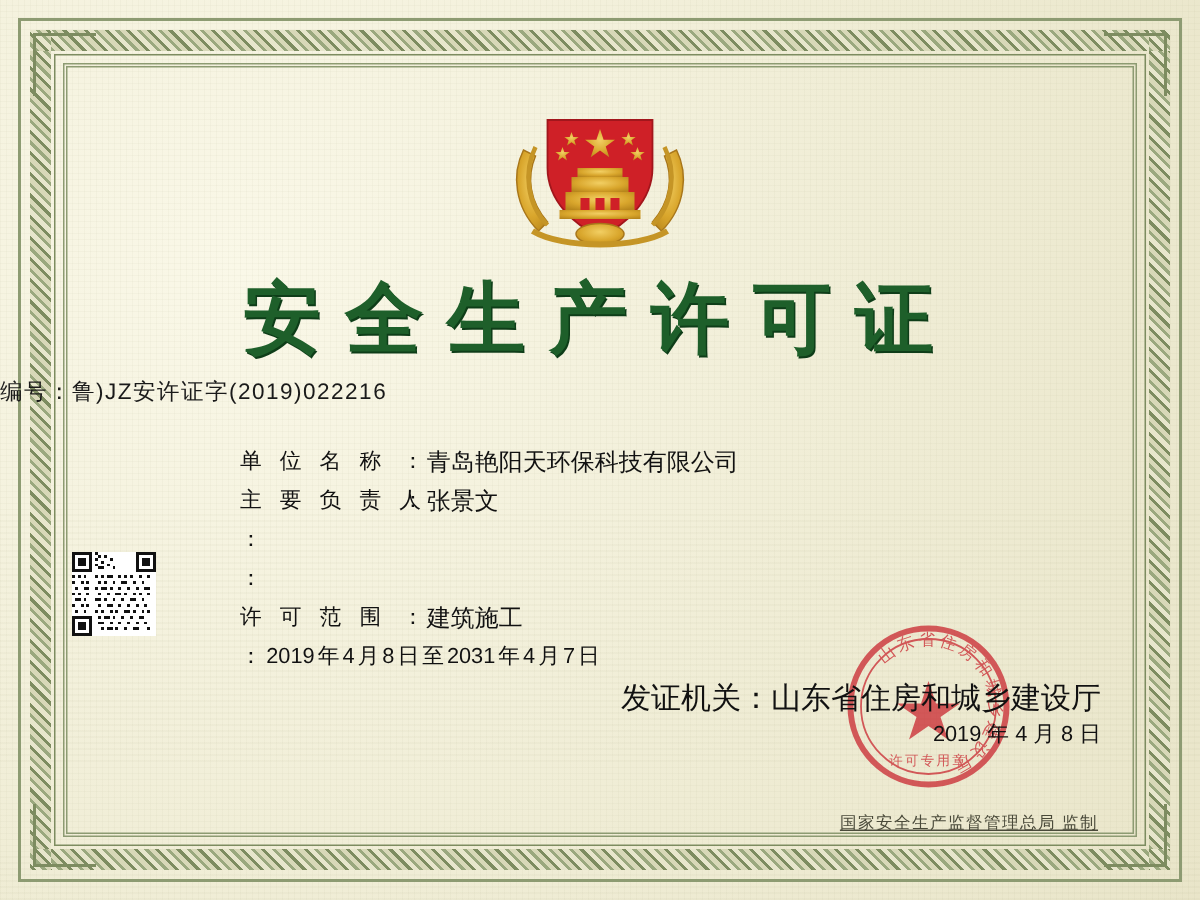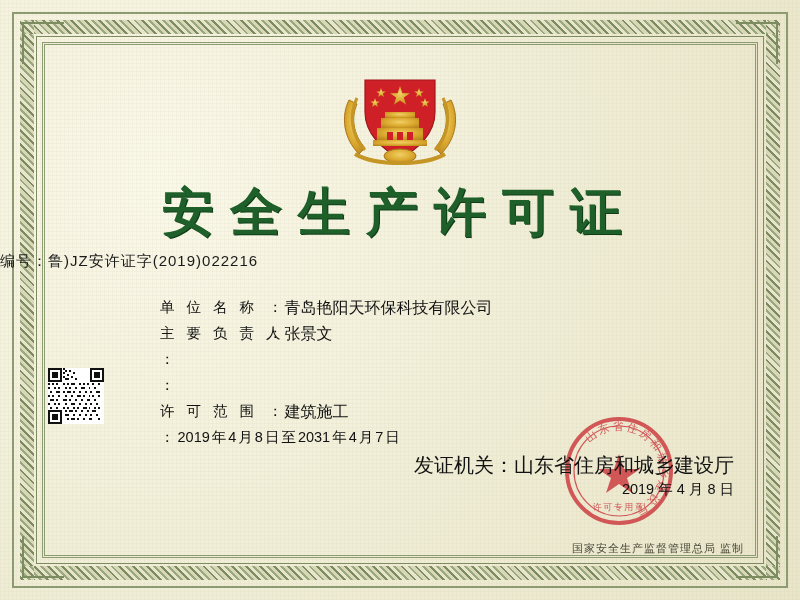--- a/index.html
+++ b/index.html
@@ -164,25 +164,26 @@
     left: 48px;
     top: 368px;
     width: 56px;
     height: 56px;
     background: #fff;
   }
 
   
   .footer {
     position: absolute;
-    right: 56px;
+    right: 68px;
     bottom: 44px;
     font-size: 11px;
     color: #4a4a3a;
     letter-spacing: 1px;
+    text-decoration: underline;
   }
 
   
   .texture {
     position: absolute;
     inset: 0;
     pointer-events: none;
     background-image:
       repeating-linear-gradient(0deg, rgba(150,150,110,0.05) 0px, rgba(150,150,110,0.05) 1px, transparent 1px, transparent 4px),
       repeating-linear-gradient(90deg, rgba(150,150,110,0.05) 0px, rgba(150,150,110,0.05) 1px, transparent 1px, transparent 4px);

